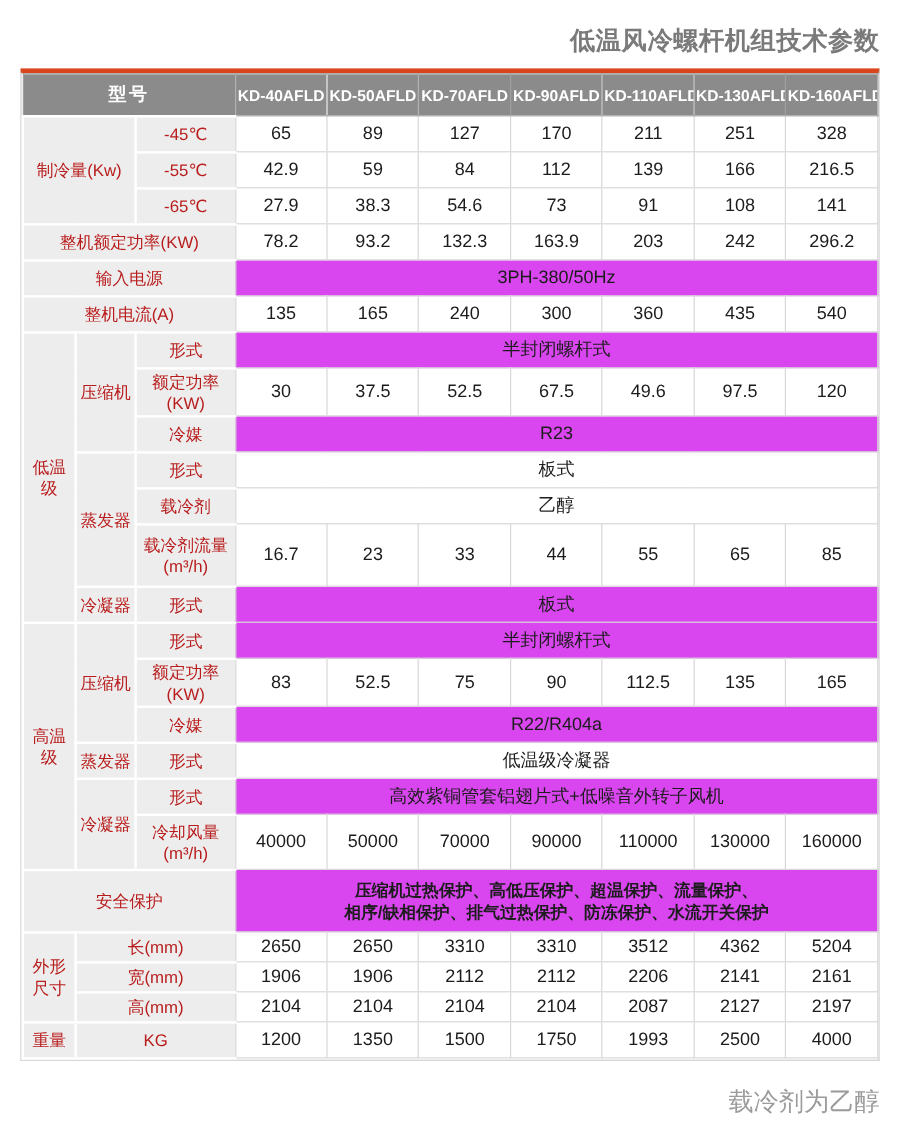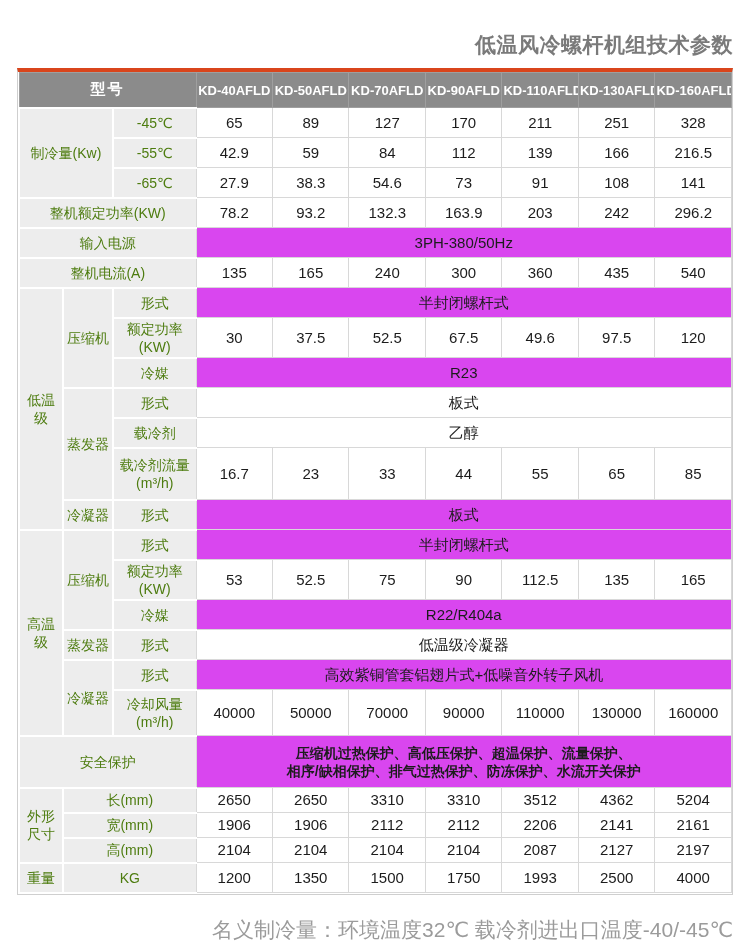--- a/index.html
+++ b/index.html
@@ -5,21 +5,21 @@
   html, body { margin: 0; padding: 0; background: #ffffff; }
   body {
     width: 750px; height: 948px;
     font-family: "Liberation Sans", "DejaVu Sans", sans-serif;
     color: #1c1c1c;
     overflow: hidden;
   }
   .page { padding: 0 17px; }
 
   .page-title {
-    margin-top: 31px;
+    margin-top: 20px;
     margin-bottom: 9px;
     text-align: right;
     font-size: 21px;
     font-weight: 600;
     color: #7a7a7a;
     letter-spacing: 0.5px;
   }
 
   .table-wrap {
     border: 1px solid #cfcfcf;
@@ -51,21 +51,21 @@
 
   tbody tr { height: 30px; }
   tbody tr.r-tall  { height: 52px; }
   tbody tr.r-xtall { height: 46px; margin-top: 36px; }
   tbody tr.r-short { height: 25px; }
 
   tbody th.lbl {
     background: #ededed;
     font-weight: normal;
     font-size: 14px;
-    color: #4d7c0f;
+    color: #b91c1c;
     text-align: center;
     padding: 1px 2px;
     border-top: 2px solid #ffffff;
     border-bottom: 2px solid #ffffff;
     border-left: 2px solid #ffffff;
     border-right: 1px solid #d8d8d8;
     line-height: 18px;
   }
   tbody td {
     border: 1px solid #d8d8d8;
@@ -220,21 +220,21 @@
             <td class="span-cell" colspan="7">板式</td>
           </tr>
           <tr class="shaded">
             <th class="lbl" rowspan="6">高温级</th>
             <th class="lbl" rowspan="3">压缩机</th>
             <th class="lbl">形式</th>
             <td class="span-cell" colspan="7">半封闭螺杆式</td>
           </tr>
           <tr>
             <th class="lbl">额定功率(KW)</th>
-            <td class="val">53</td>
+            <td class="val">83</td>
             <td class="val">52.5</td>
             <td class="val">75</td>
             <td class="val">90</td>
             <td class="val">112.5</td>
             <td class="val">135</td>
             <td class="val">165</td>
           </tr>
           <tr class="shaded">
             <th class="lbl">冷媒</th>
             <td class="span-cell" colspan="7">R22/R404a</td>
@@ -303,16 +303,15 @@
             <td class="val">1750</td>
             <td class="val">1993</td>
             <td class="val">2500</td>
             <td class="val">4000</td>
           </tr>
         </tbody>
     </table>
   </div>
 
   <div class="footnote">
-    <div>名义制冷量：环境温度32℃  载冷剂进出口温度-40/-45℃</div>
     <div>载冷剂为乙醇</div>
   </div>
 </div>
 
 </body></html>

